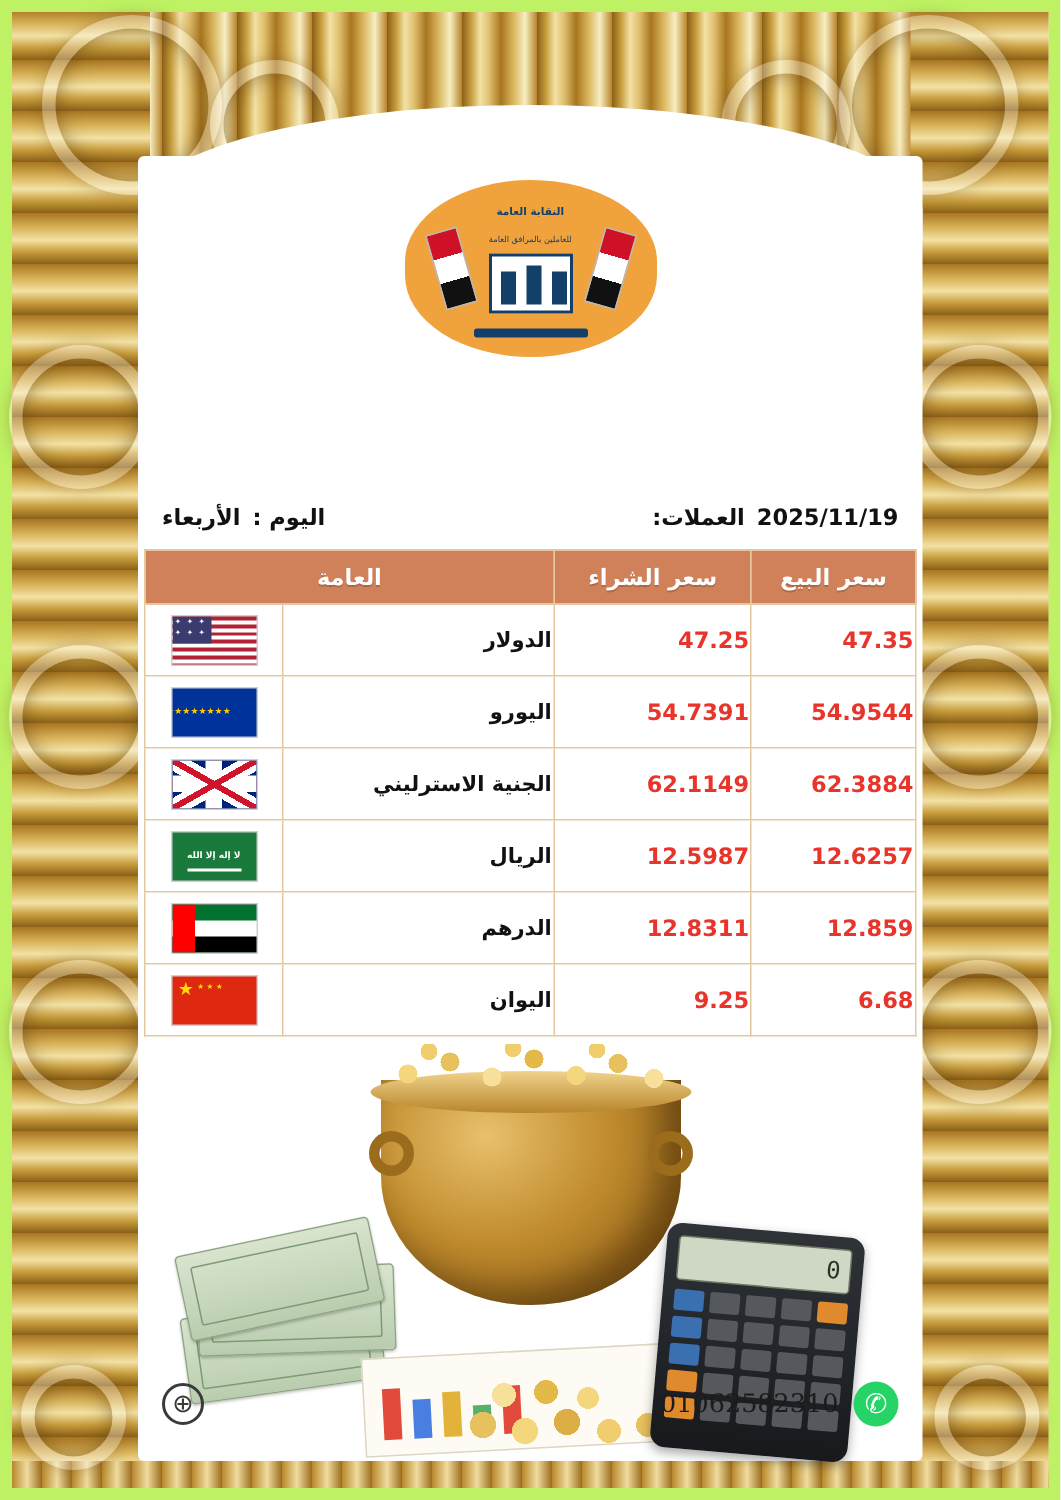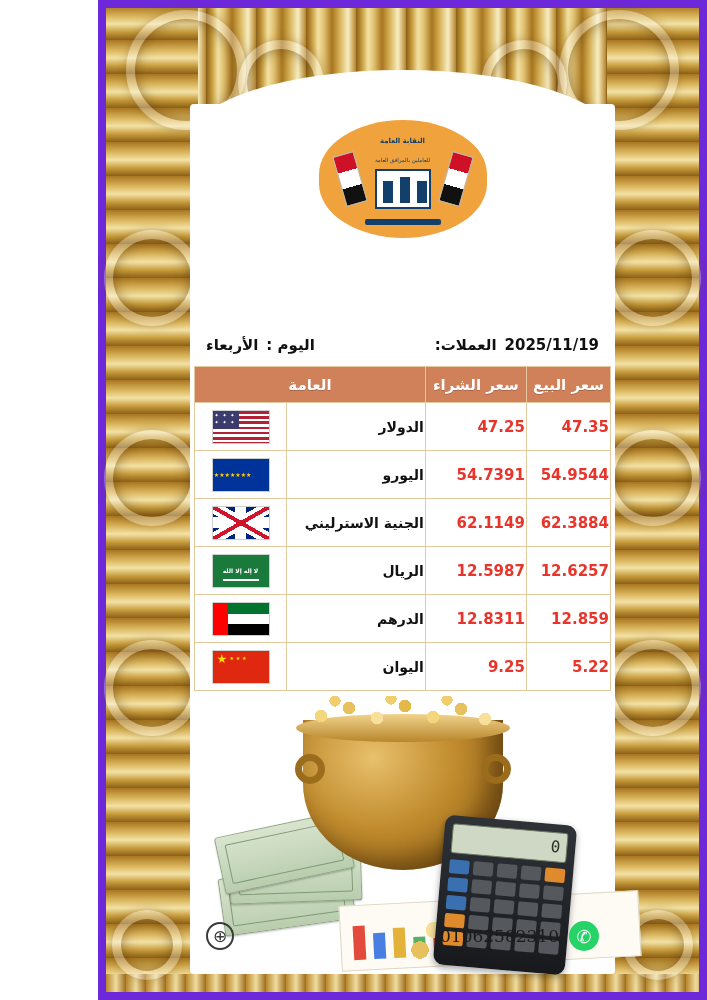--- a/index.html
+++ b/index.html
@@ -5,23 +5,23 @@
   * { box-sizing: border-box; }
   html, body {
     margin: 0; padding: 0;
     width: 707px; height: 1000px;
     background: #ffffff;
     font-family: "DejaVu Sans", "Liberation Sans", sans-serif;
   }
 
   .page {
     position: relative;
-    width: 609px; height: 1000px;
+    width: 707px; height: 1000px;
     overflow: hidden;
-    background: #6d28d9;
+    background: #bef264;
   }
 
   
   .frame-outer {
     position: absolute;
     inset: 8px;
     border: 3px solid #e9d9a8;
     background: linear-gradient(180deg,#fffdf6 0%, #fffaf0 100%);
   }
 
@@ -458,21 +458,21 @@
           </tr>
           <tr>
             <td>12.859</td>
             <td>12.8311</td>
             <td class="cur-name">الدرهم</td>
             <td class="flag-cell">
               <div class="flag ae"></div>
             </td>
           </tr>
           <tr>
-            <td>5.22</td>
+            <td>6.68</td>
             <td>9.25</td>
             <td class="cur-name">اليوان</td>
             <td class="flag-cell">
               <div class="flag cn"></div>
             </td>
           </tr>
         </tbody>
     </table>
 
     <div class="illus">

